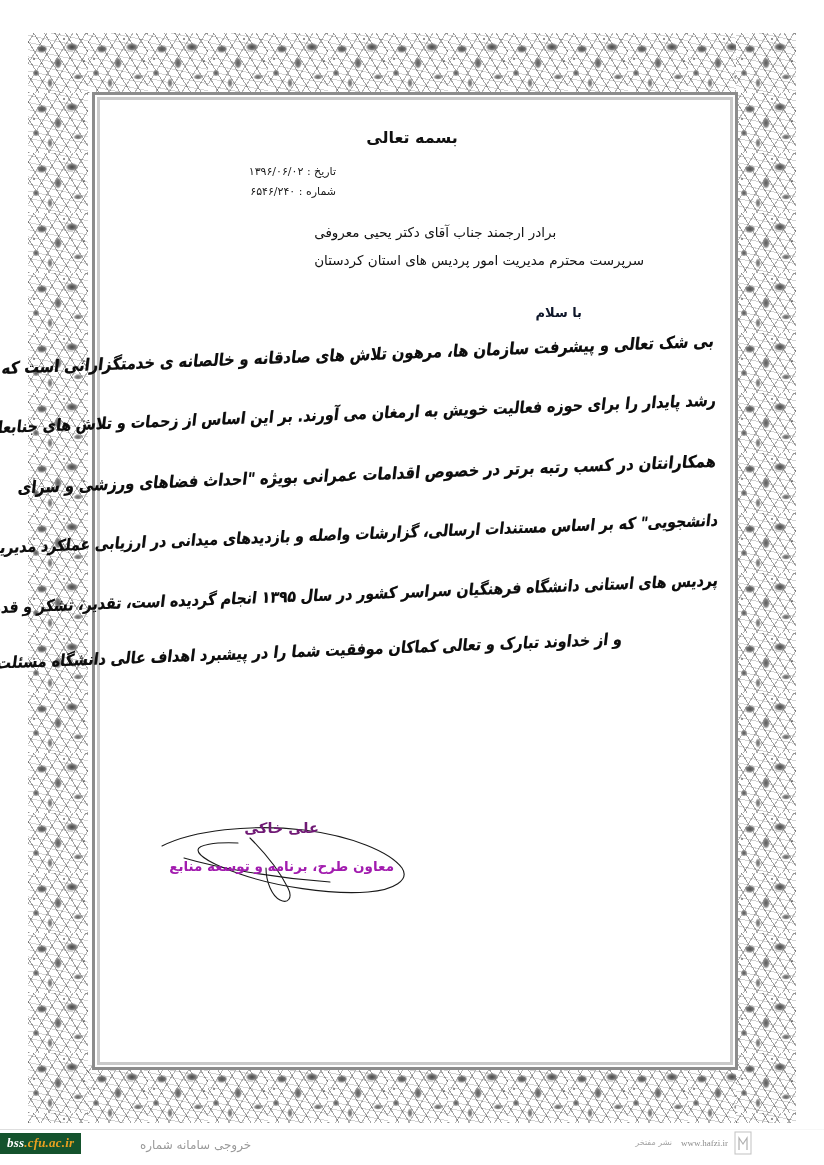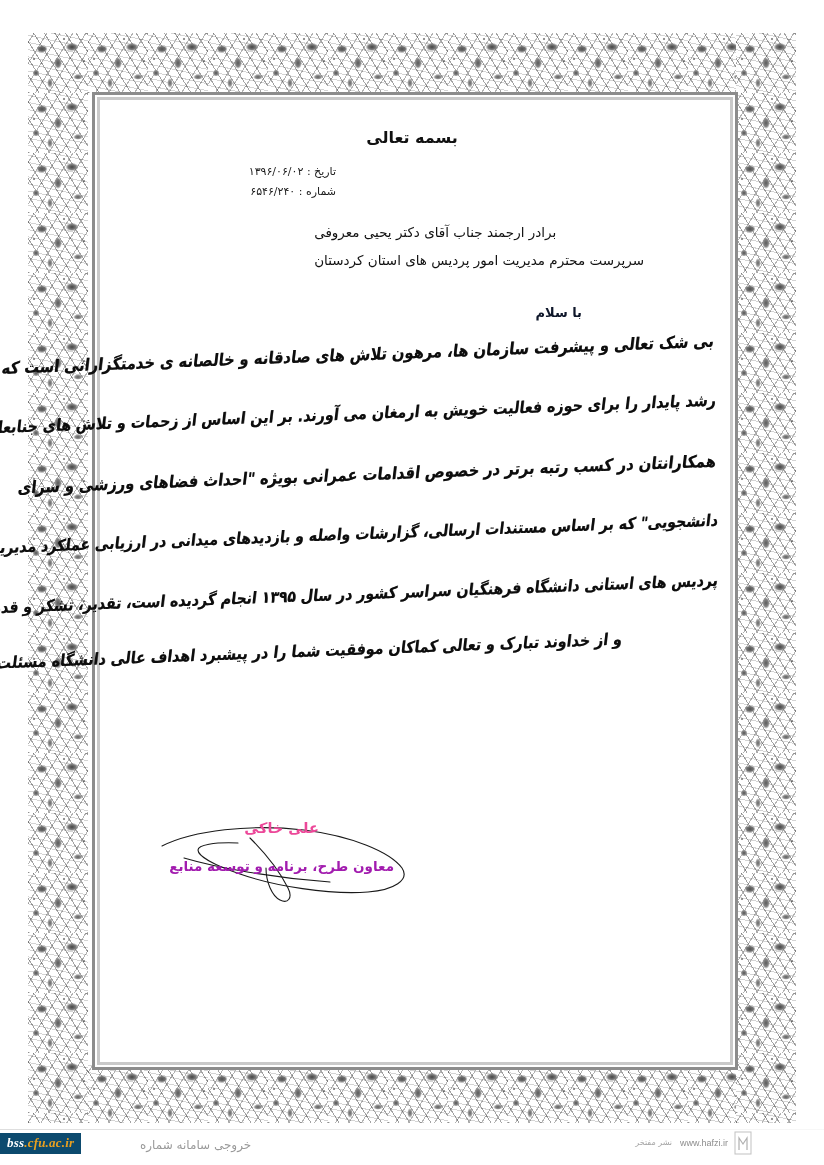--- a/index.html
+++ b/index.html
@@ -164,21 +164,21 @@
   .sig-block {
     position: absolute;
     top: 720px;
     right: 330px;
     text-align: center;
     direction: rtl;
   }
   .sig-name {
     font-size: 14.5px;
     font-weight: bold;
-    color: #ec4899;
+    color: #701a75;
     letter-spacing: 0.5px;
   }
   .sig-title {
     margin-top: 22px;
     font-size: 13.5px;
     font-weight: bold;
     color: #a21caf;
   }
   .sig-scribble {
     position: absolute;
@@ -195,21 +195,21 @@
     left: 0;
     bottom: 0;
     width: 824px;
     height: 36px;
     background: #ffffff;
   }
   .footer-badge {
     position: absolute;
     left: 0;
     top: 4px;
-    background: #0c4a6e;
+    background: #14532d;
     color: #ffffff;
     font-family: "Liberation Serif", serif;
     font-weight: bold;
     font-style: italic;
     font-size: 13px;
     padding: 2px 7px 3px 7px;
     letter-spacing: 0.2px;
     white-space: nowrap;
   }
   .footer-badge .accent { color: #e8a020; }
@@ -221,21 +221,21 @@
     color: #9a9a9a;
     direction: rtl;
     white-space: nowrap;
   }
   .footer-right-url {
     position: absolute;
     right: 96px;
     top: 9px;
     font-size: 9px;
     color: #8d8d8d;
-    font-family: Liberation Sans, sans-serif;
+    font-family: Liberation Serif, serif;
     white-space: nowrap;
   }
   .footer-right-fa {
     position: absolute;
     right: 152px;
     top: 9px;
     font-size: 8px;
     color: #a3a3a3;
     direction: rtl;
     white-space: nowrap;

